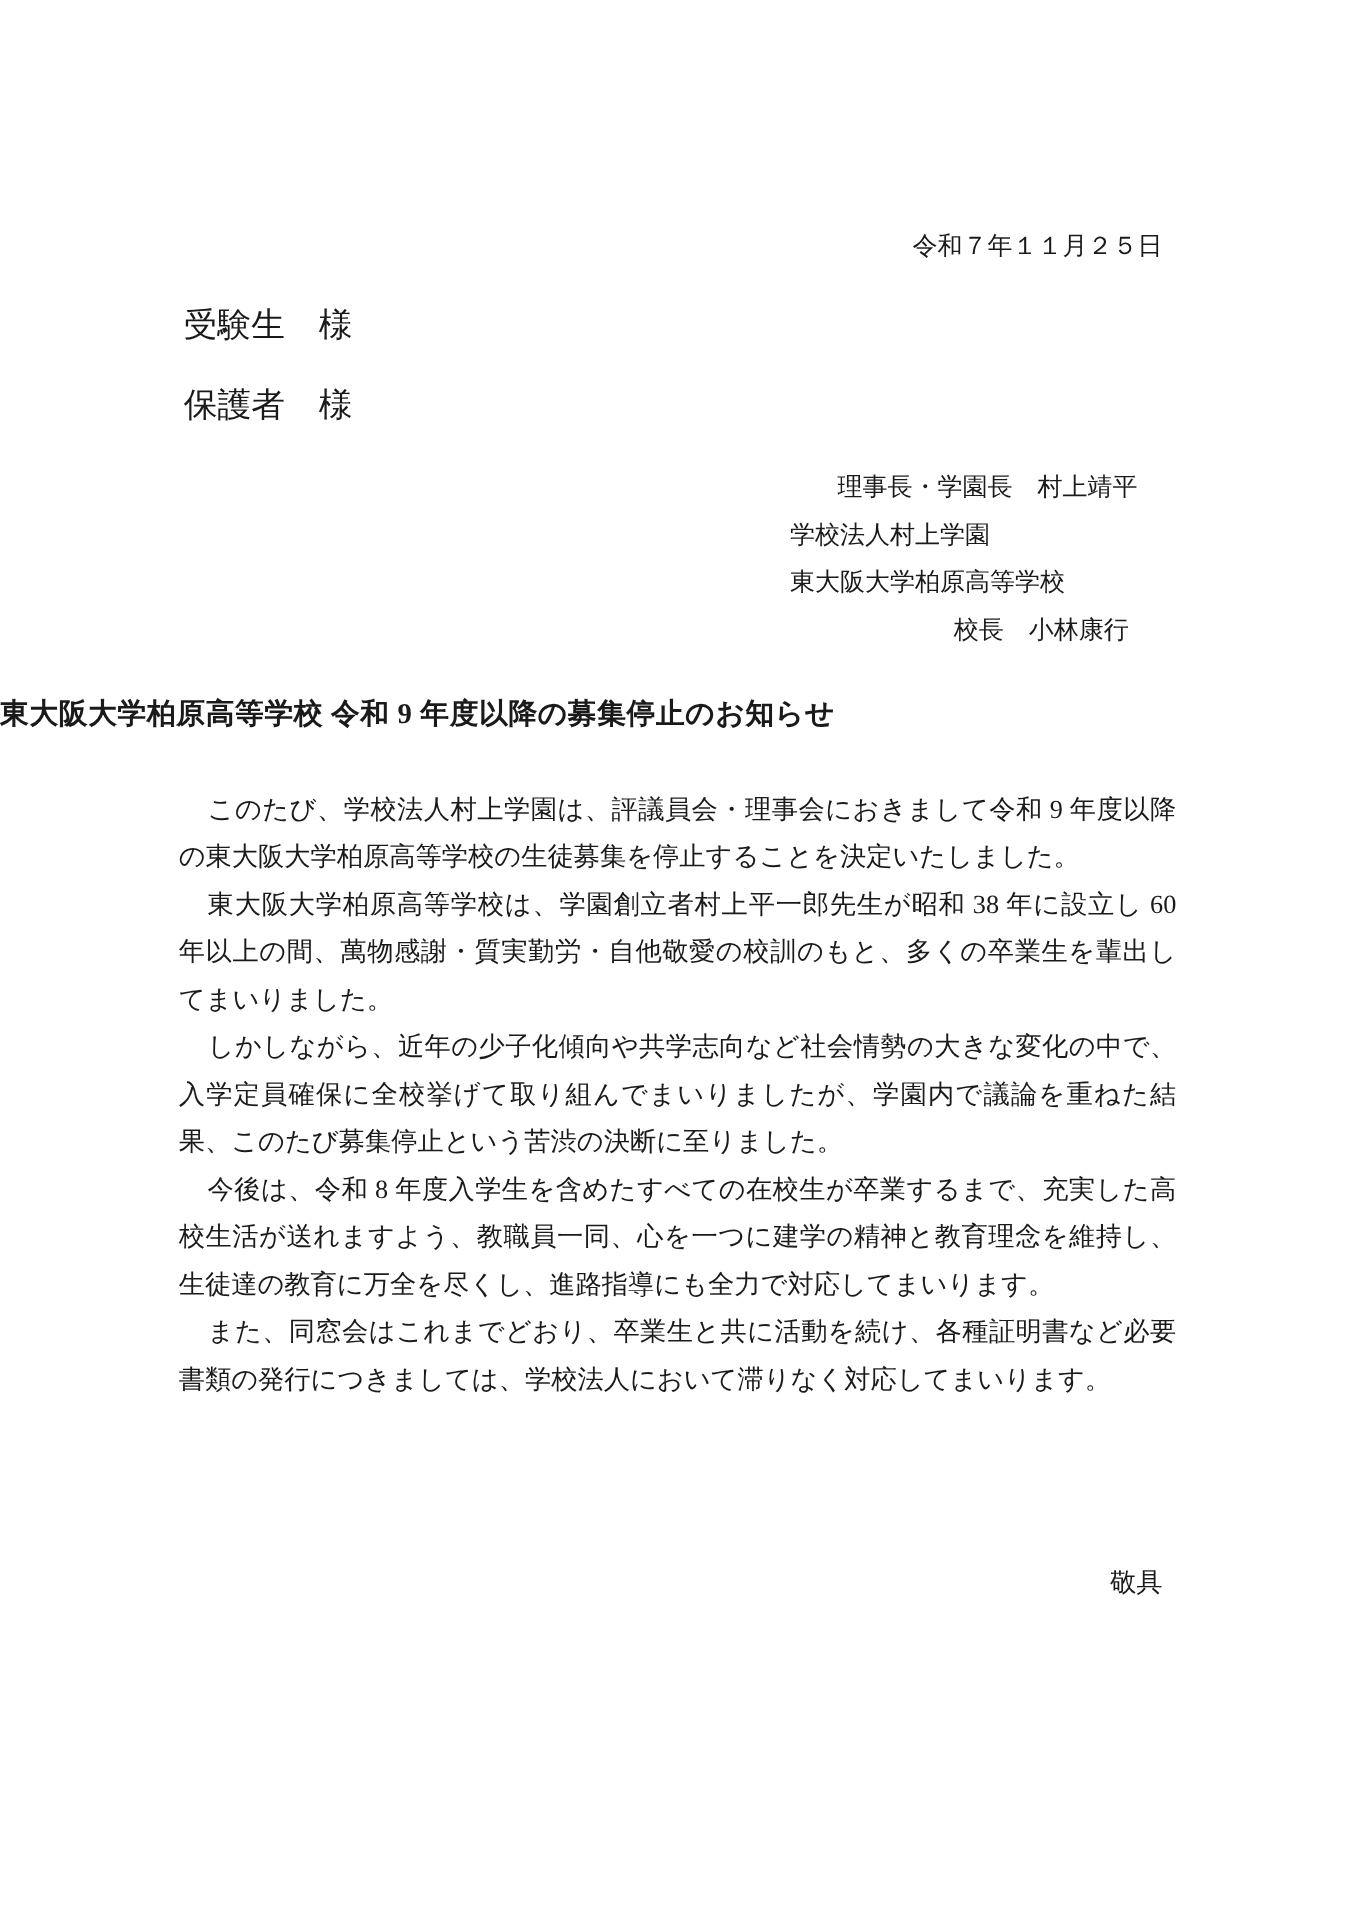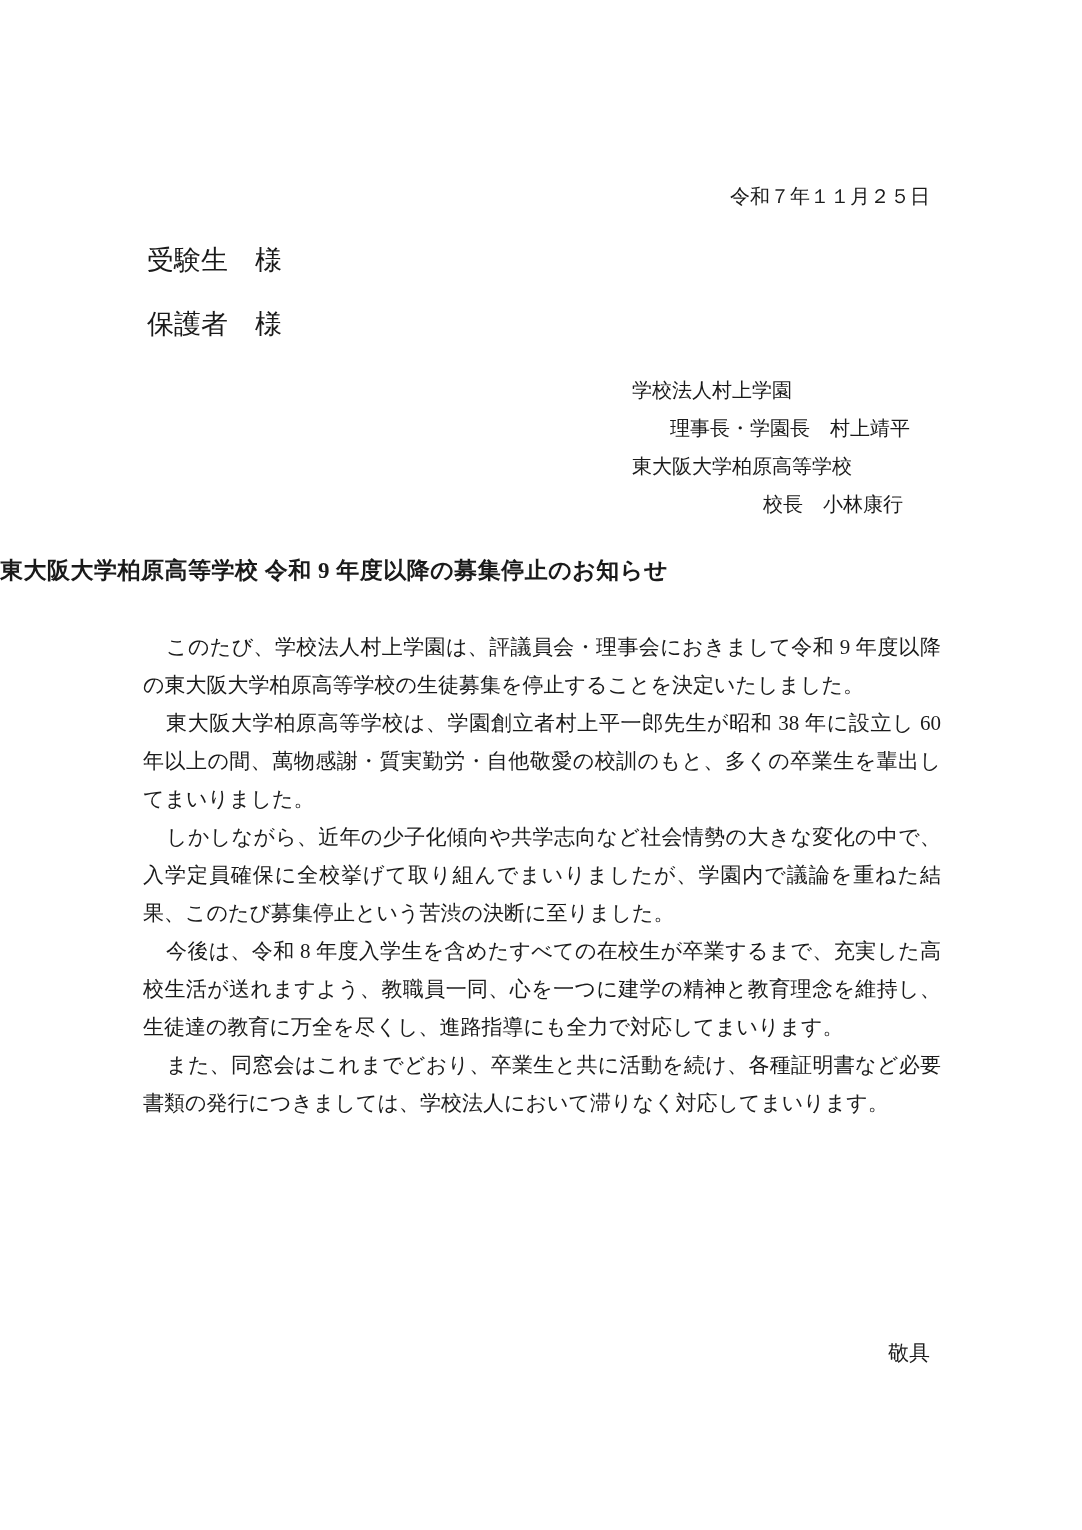--- a/index.html
+++ b/index.html
@@ -67,41 +67,41 @@
     line-height: 38px;
     text-align: justify;
     text-justify: inter-ideograph;
   }
   .body-text p {
     margin: 0;
     text-indent: 1.1em;
   }
   .closing {
     position: absolute;
-    top: 1339px;
+    top: 1252px;
     right: 152px;
     font-size: 21px;
     white-space: nowrap;
     padding-left: 29px;
   }
 </style>
 </head>
 <body>
 
 <div class="page">
 
   <div class="date">令和７年１１月２５日</div>
 
   <div class="recipient first">受験生　様</div>
 
   <div class="recipient second">保護者　様</div>
 
   <div class="sender">
+    <div class="line indent-small">理事長・学園長　村上靖平</div>
     <div class="line">学校法人村上学園</div>
-    <div class="line indent-small">理事長・学園長　村上靖平</div>
     <div class="line">東大阪大学柏原高等学校</div>
     <div class="line indent-large">校長　小林康行</div>
   </div>
 
   <div class="title">東大阪大学柏原高等学校 令和 9 年度以降の募集停止のお知らせ</div>
 
   <div class="body-text">
     <p>このたび、学校法人村上学園は、評議員会・理事会におきまして令和 9 年度以降の東大阪大学柏原高等学校の生徒募集を停止することを決定いたしました。</p>
     <p>東大阪大学柏原高等学校は、学園創立者村上平一郎先生が昭和 38 年に設立し 60 年以上の間、萬物感謝・質実勤労・自他敬愛の校訓のもと、多くの卒業生を輩出してまいりました。</p>
     <p>しかしながら、近年の少子化傾向や共学志向など社会情勢の大きな変化の中で、入学定員確保に全校挙げて取り組んでまいりましたが、学園内で議論を重ねた結果、このたび募集停止という苦渋の決断に至りました。</p>

